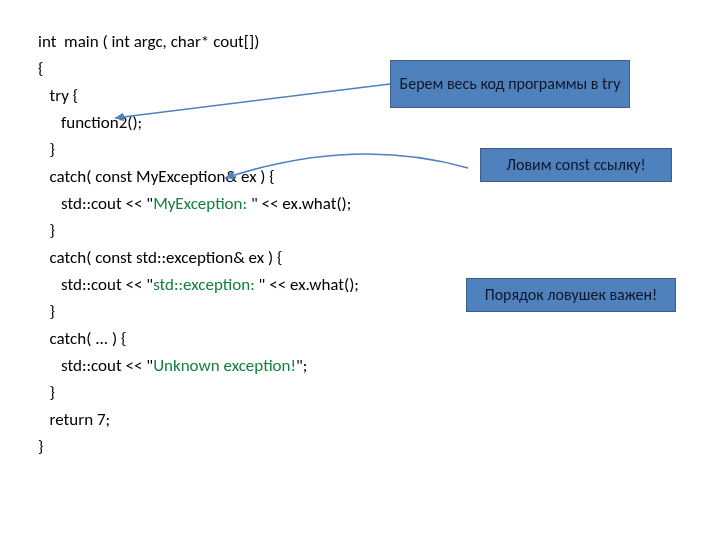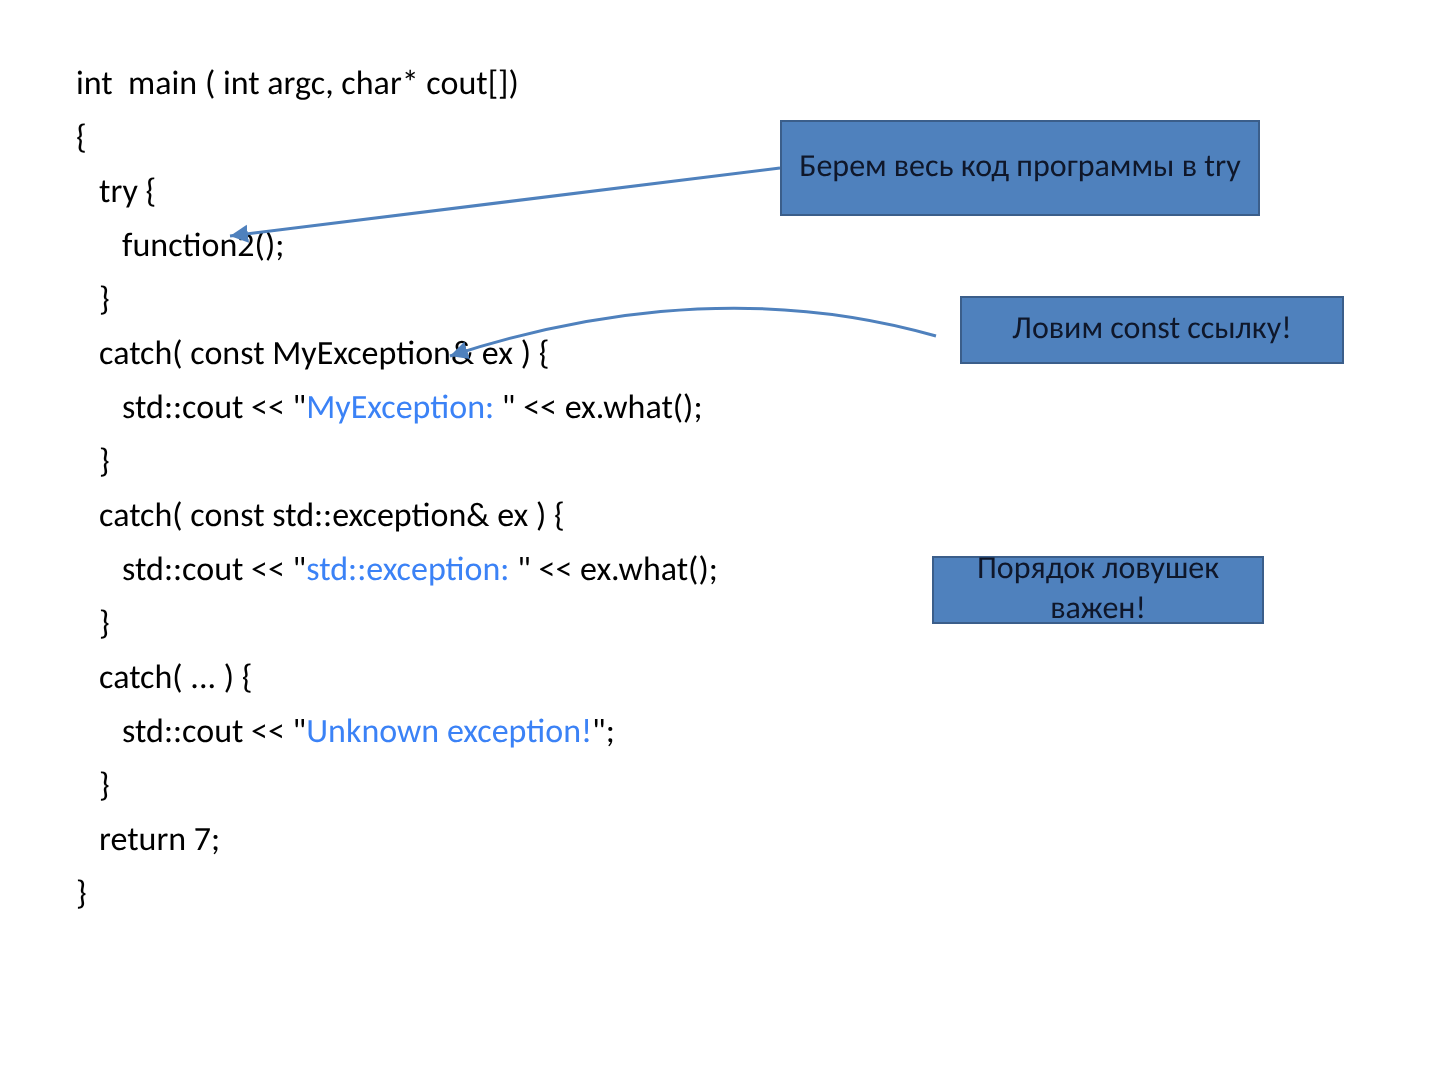--- a/index.html
+++ b/index.html
@@ -20,38 +20,38 @@
     position: absolute;
     left: 38px;
     top: 28px;
     font-size: 17px;
     line-height: 27px;
     color: #000;
     font-family: Calibri, Arial, sans-serif;
     white-space: pre;
   }
   .kw { font-weight: 400; }
-  .str { color: #3b82f6; }
+  .str { color: #15803d; }
   .callout {
     position: absolute;
     background: #4f81bd;
     color: #0f172a;
     border: 1.5px solid #3b5e8a;
     font-size: 16px;
     text-align: center;
     display: flex;
     align-items: center;
     justify-content: center;
     line-height: 1.25;
     padding: 4px 6px;
     box-sizing: border-box;
   }
   #c1 { left: 390px; top: 60px;  width: 240px; height: 48px; }
   #c2 { left: 480px; top: 148px; width: 192px; height: 34px; }
-  #c3 { left: 466px; top: 278px; width: 166px; height: 34px; }
+  #c3 { left: 466px; top: 278px; width: 210px; height: 34px; }
 
   svg.arrows {
     position: absolute;
     left: 0; top: 0;
     width: 720px; height: 540px;
     pointer-events: none;
   }
 </style>
 </head>
 <body>

